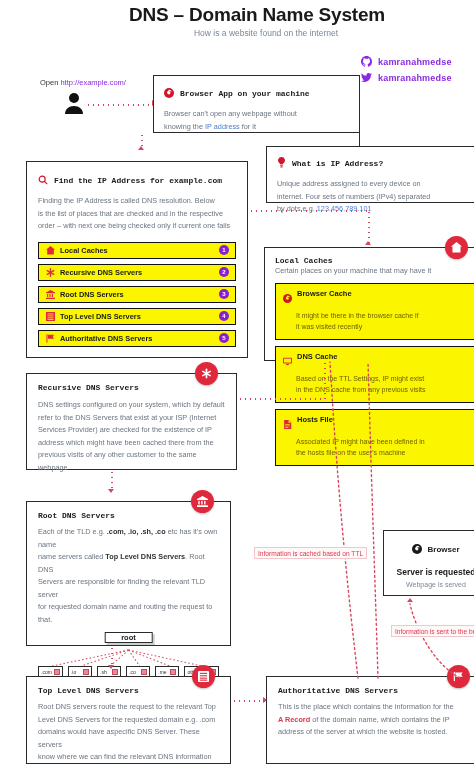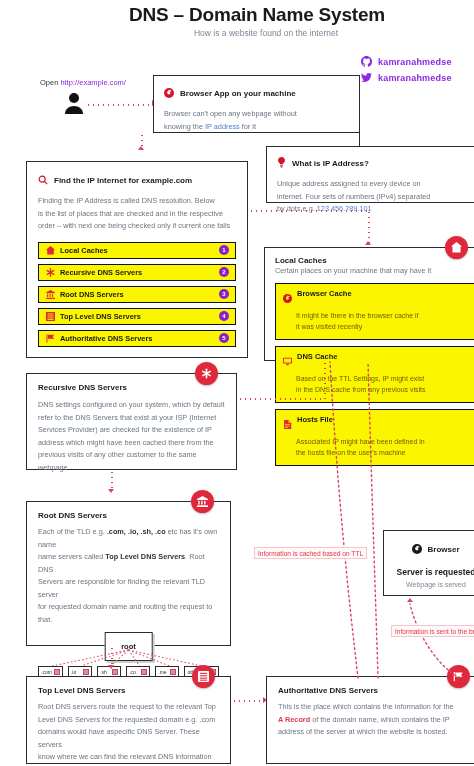--- a/index.html
+++ b/index.html
@@ -44,21 +44,21 @@
     background-size: 5px 2px;
   }
 
   
   .card {
     position: absolute;
     background: #fff;
     border: 1.3px solid #2b2b2b;
   }
   .card-title {
-    font-size: 8px; font-weight: bold; color: #1a1a1a;
+    font-size: 8px; font-weight: bold; color: #1a1a1a; font-family: Liberation Mono, monospace;
   }
   .card-body {
     font-size: 7.3px; line-height: 1.72; color: #6b7582;
   }
   .card-body .lnk { color: #4a7fd4; }
   .card-body .red { color: #e0364c; font-weight: bold; }
   .card-body b { color: #333; }
 
   .title-row { display: flex; align-items: center; gap: 6px; margin-bottom: 6px; }
 
@@ -96,21 +96,21 @@
   }
   .ycard-head { display: flex; align-items: flex-start; gap: 5px; margin-bottom: 3px; }
   .ycard-title { font-size: 7.5px; font-weight: bold; color: #1a1a1a; }
   .ycard-body { font-size: 7px; line-height: 1.65; color: #6b6302; padding-left: 13px; }
 
   
   .tree { position: relative; height: 52px; margin-top: 6px; }
   .root-node {
     position: absolute; left: 50%; top: 0; transform: translateX(-50%);
     background: #fff; border: 1.2px solid #2b2b2b;
-    padding: 9px 16px; font-size: 7.5px; font-weight: bold; color: #1a1a1a;
+    padding: 0 16px; font-size: 7.5px; font-weight: bold; color: #1a1a1a;
     box-shadow: 2px 2px 0 #cfcfcf;
   }
   .tlds { position: absolute; left: 0; top: 34px; width: 100%;
           display: flex; justify-content: space-between; }
   .tld {
     background: #fff; border: 1px solid #2b2b2b;
     height: 11px; min-width: 24px; padding: 0 2px;
     display: flex; align-items: center; justify-content: space-between; gap: 2px;
     font-size: 5px; color: #333;
   }
@@ -235,21 +235,21 @@
 
   <div class="card" style="left:6px; top:161px; width:222px; height:197px; padding:9px 11px;">
     <div class="title-row">
       <span>
         <svg width="10" height="10" viewBox="0 0 12 12">
             <circle cx="5" cy="5" r="3.6" fill="none" stroke="#d3142b" stroke-width="1.4"></circle>
             <line x1="7.7" y1="7.7" x2="11" y2="11" stroke="#d3142b" stroke-width="1.4"></line>
           </svg>
       </span>
       <span class="card-title">
-        <span>Find the IP Internet for </span><span class="lnk">example.com</span>
+        <span>Find the IP Address for </span><span class="lnk">example.com</span>
       </span>
     </div>
     <div class="card-body">
       <div>Finding the IP Address is called DNS resolution. Below</div>
       <div>is the list of places that are checked and in the respective</div>
       <div>order – with next one being checked only if current one fails</div>
     </div>
     <div class="ylist">
 
       <div class="yrow">

